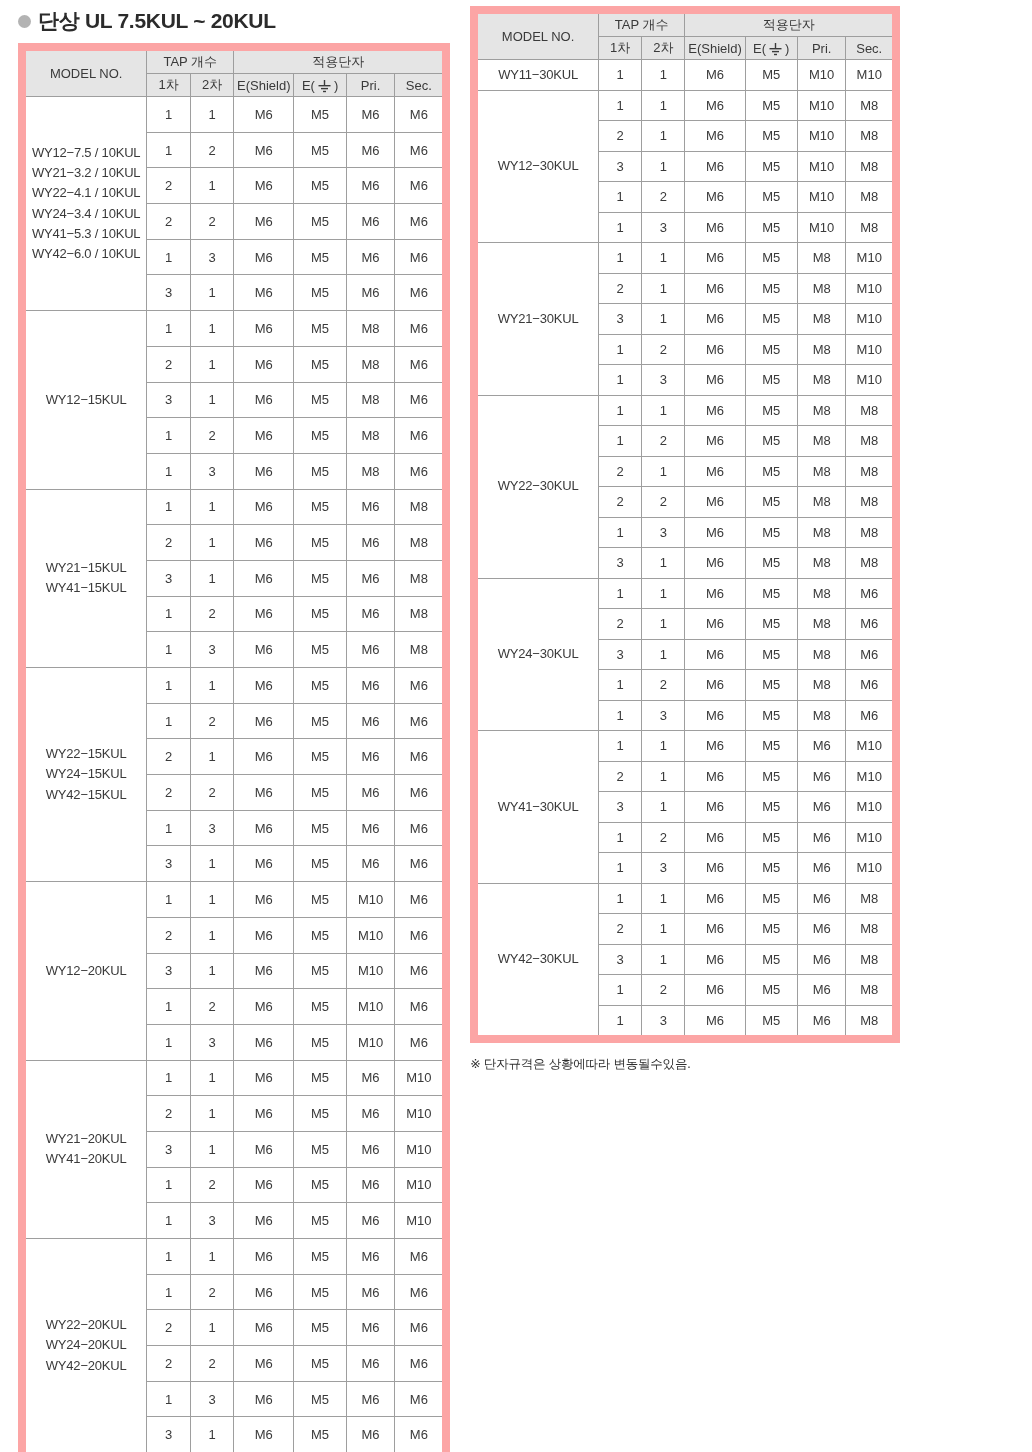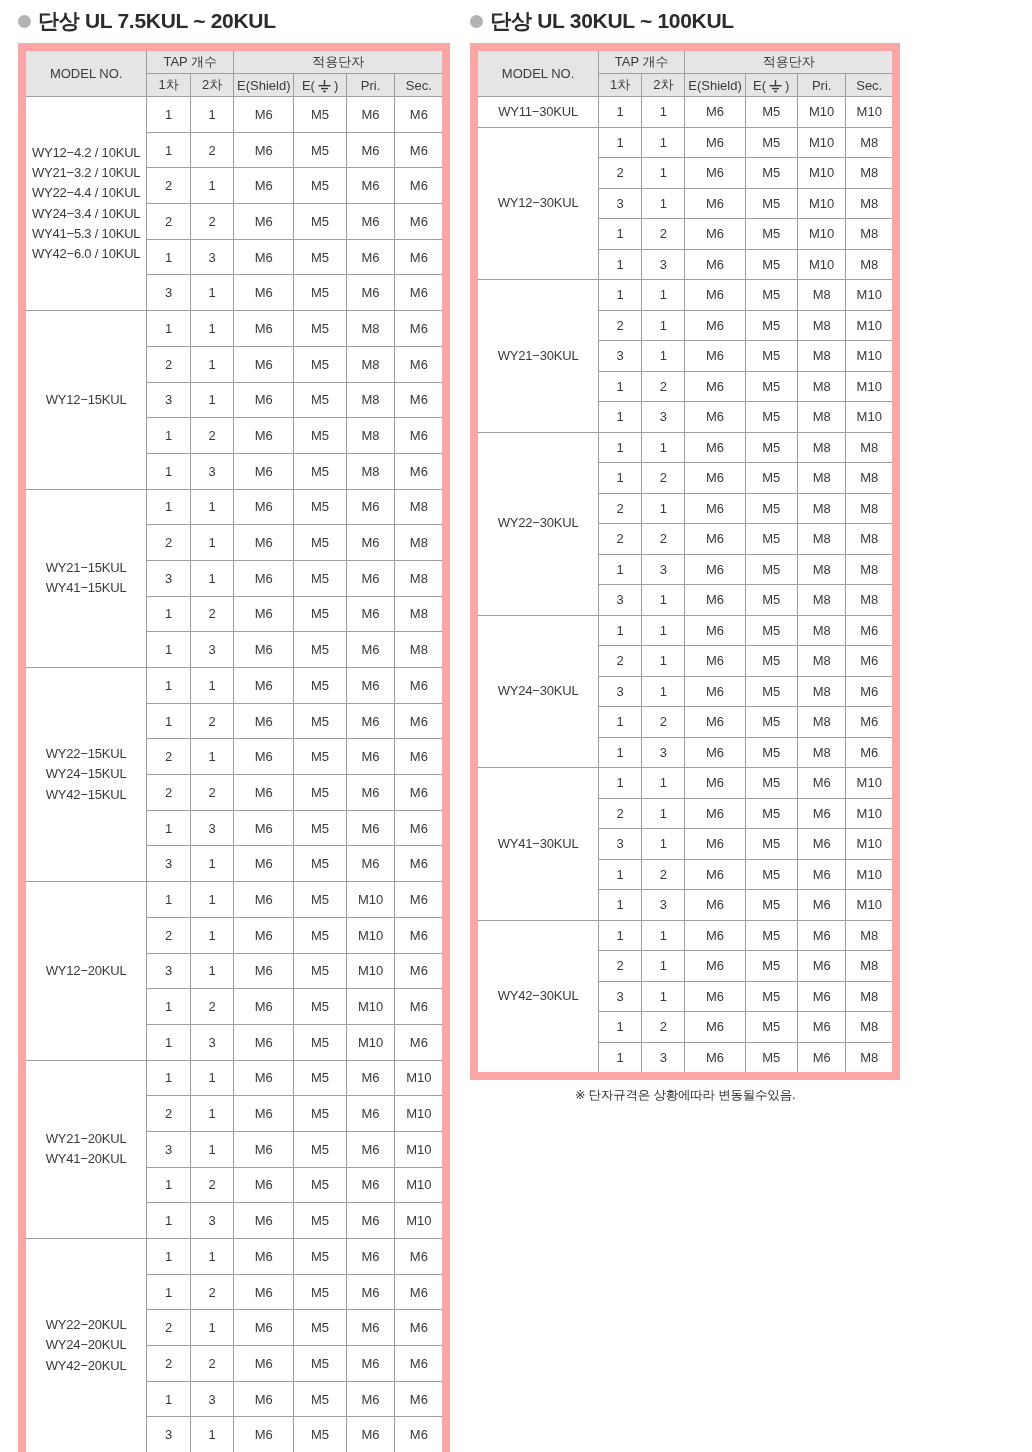--- a/index.html
+++ b/index.html
@@ -15,21 +15,21 @@
   table.spec-table{border-collapse:collapse;table-layout:fixed;border:8px solid #fca5a5;}
   table.spec-table th,table.spec-table td{
       border:1px solid #9e9e9e;text-align:center;vertical-align:middle;
       font-size:13px;color:#3a3a3a;padding:0 2px;overflow:hidden;}
   table.spec-table thead th{background:#e5e5e5;height:22px;font-weight:500;}
   table.t0 tbody td{height:34.7px;background:#fff;}
   table.t1 tbody td{height:29.5px;background:#fff;}
   td.model-cell{font-size:13px;line-height:1.55;letter-spacing:-0.2px;}
   .ground-wrap{display:inline-flex;align-items:center;gap:1px;}
   .ground-icon{display:inline-block;margin:0 1px;position:relative;top:1px;}
-  .footnote{text-align:center;margin-top:7px;font-size:12.5px;color:#2f2f2f;letter-spacing:-0.2px;}
+  .footnote{text-align:left;margin-top:13px;font-size:12.5px;color:#2f2f2f;letter-spacing:-0.2px;}
 </style>
 </head>
 <body>
 
 <div class="page">
 
   <section class="col left">
     <div class="title-row">
       <span class="bullet"></span>
       <h2>단상 UL 7.5KUL ~ 20KUL</h2>
@@ -65,23 +65,23 @@
                   </svg>
                   <span>)</span>
                 </span></th>
               <th>Pri.</th>
               <th>Sec.</th>
             </tr>
           </thead>
           <tbody>
             <tr>
               <td class="model-cell" rowspan="6">
-                <div>WY12−4.2 / 10KUL</div>
+                <div>WY12−7.5 / 10KUL</div>
                 <div>WY21−3.2 / 10KUL</div>
-                <div>WY22−4.4 / 10KUL</div>
+                <div>WY22−4.1 / 10KUL</div>
                 <div>WY24−3.4 / 10KUL</div>
                 <div>WY41−5.3 / 10KUL</div>
                 <div>WY42−6.0 / 10KUL</div>
               </td>
               <td>1</td>
               <td>1</td>
               <td>M6</td>
               <td>M5</td>
               <td>M6</td>
               <td>M6</td>
@@ -406,24 +406,20 @@
               <td>M6</td>
               <td>M6</td>
             </tr>
           </tbody>
         </table>
       </div>
 
   </section>
 
   <section class="col right">
-    <div class="title-row">
-      <span class="bullet"></span>
-      <h2>단상 UL 30KUL ~ 100KUL</h2>
-    </div>
     <div>
         <table class="spec-table t1">
           <colgroup>
             <col style="width: 142px;">
             <col style="width: 57px;">
             <col style="width: 56px;">
             <col style="width: 61px;">
             <col style="width: 58px;">
             <col style="width: 58px;">
             <col style="width: 58px;">

